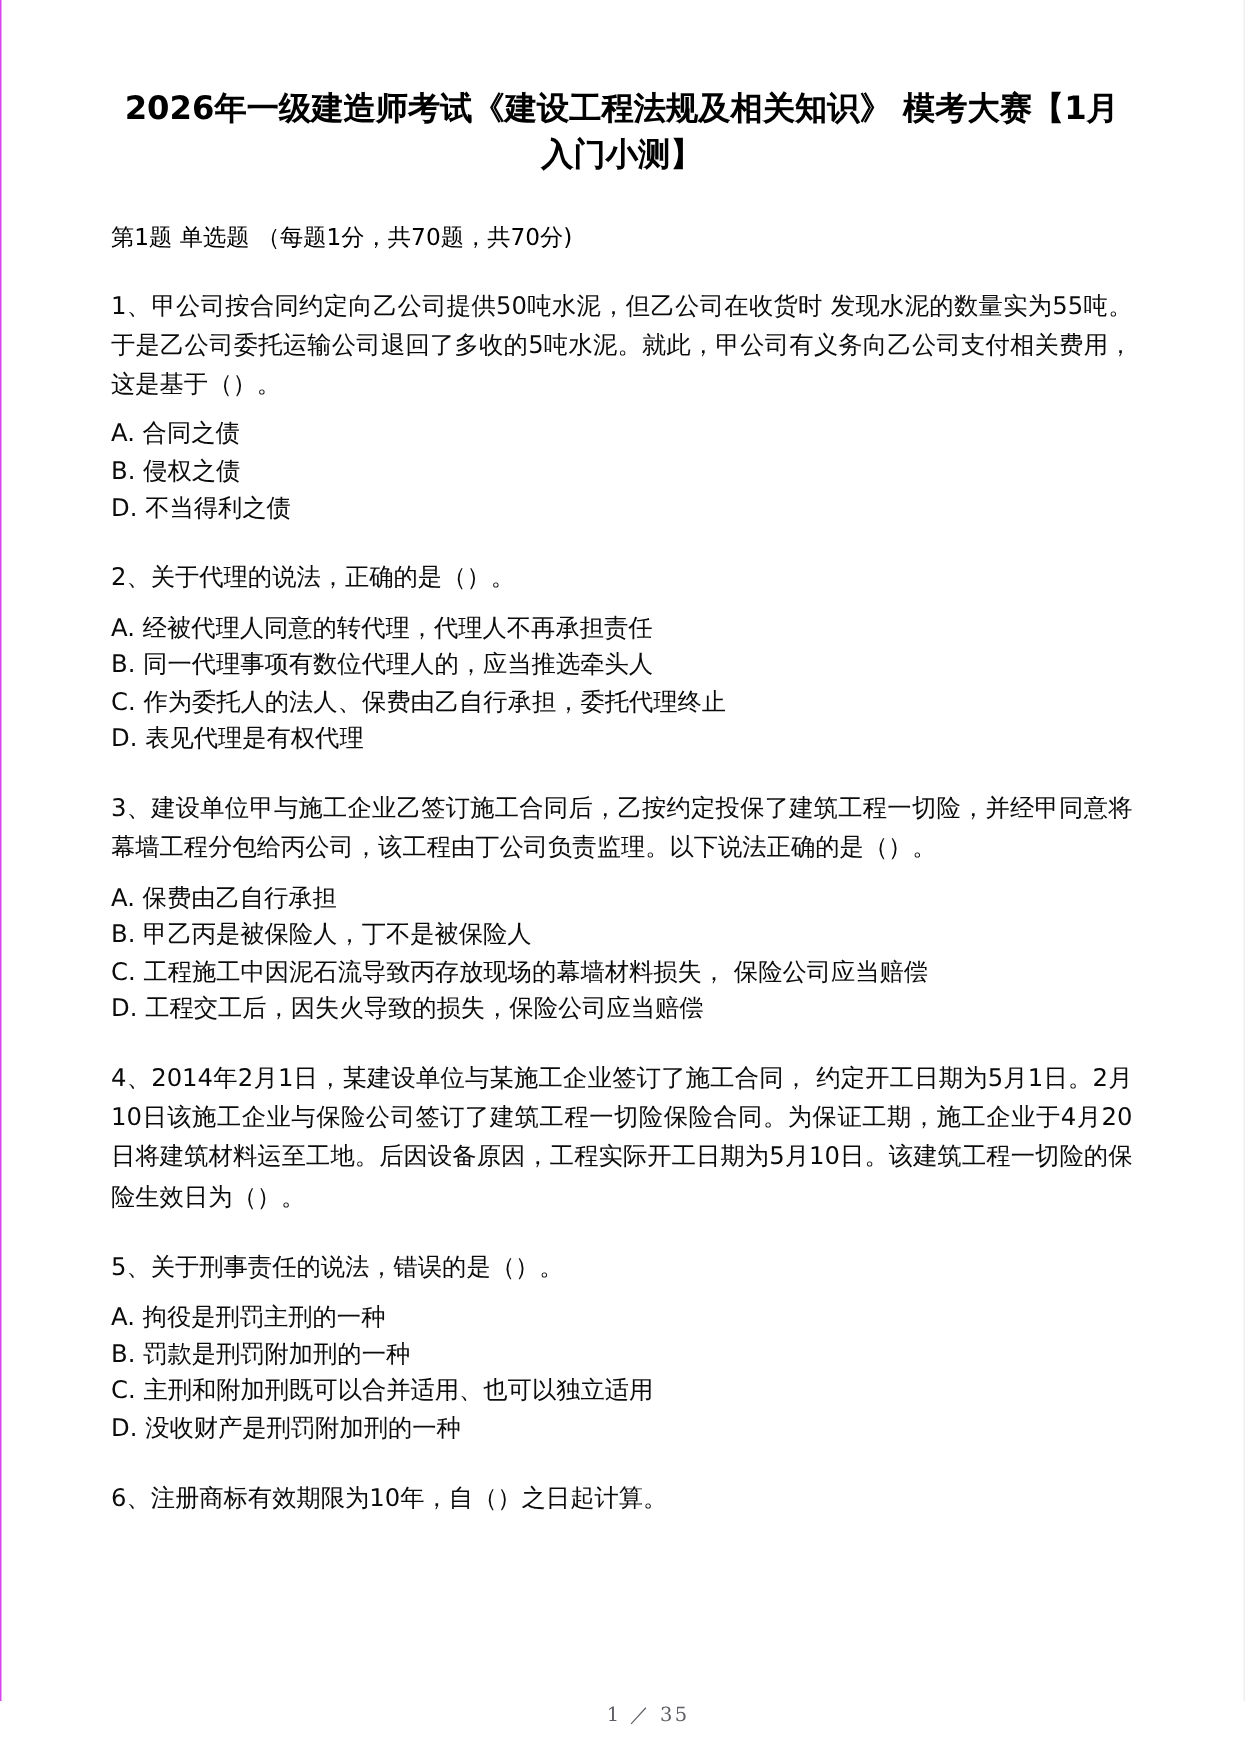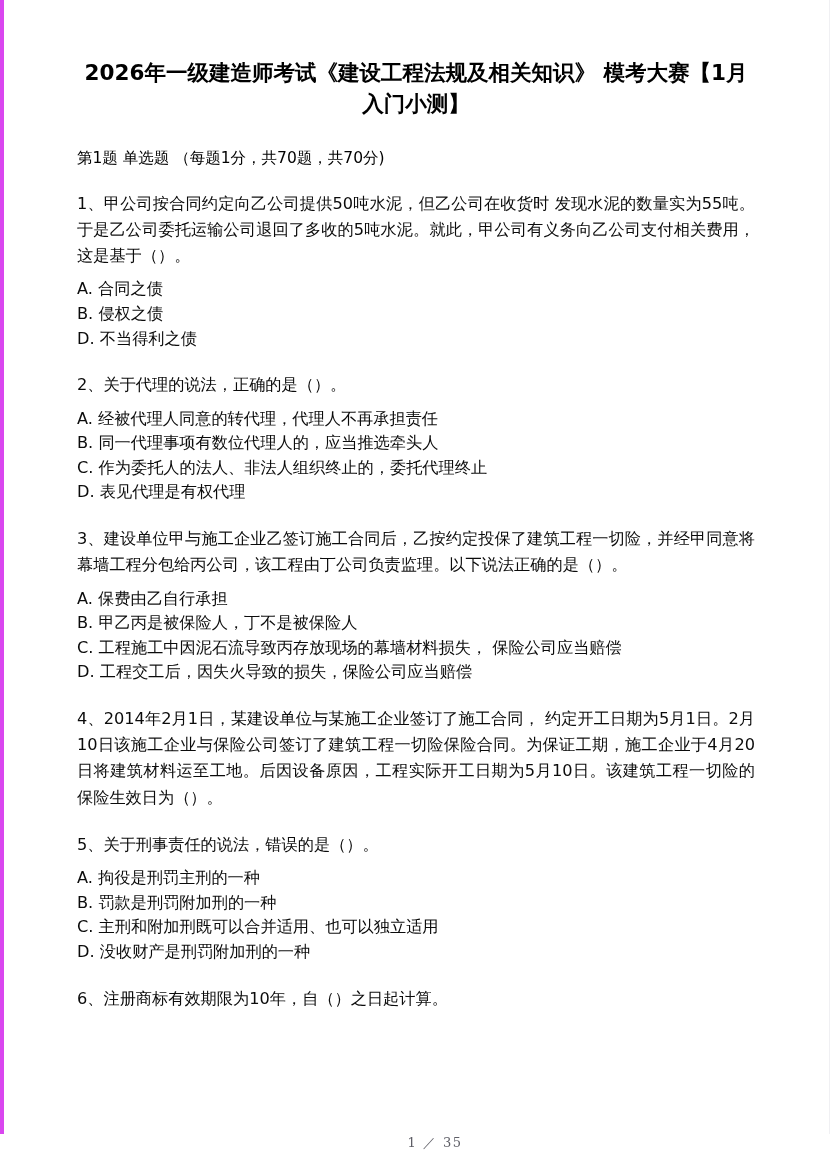--- a/index.html
+++ b/index.html
@@ -13,21 +13,21 @@
     font-family: "DejaVu Sans", "Liberation Sans", sans-serif;
     -webkit-font-smoothing: antialiased;
   }
 
   .page-sheet {
     position: relative;
     box-sizing: border-box;
     width: 830px;
     height: 1134px;
     background: #ffffff;
-    border-left: 4px solid #d946ef;
+    border-left: 1px solid #d946ef;
     border-right: 1px solid #f0f0f3;
     padding: 58px 74px 0 73px;
   }
 
   .doc-title {
     margin: 0 0 0 0;
     font-size: 21.5px;
     font-weight: bold;
     line-height: 1.42;
     text-align: center;
@@ -100,21 +100,21 @@
       <li class="option-item">B. 侵权之债</li>
       <li class="option-item">D. 不当得利之债</li>
     </ul>
   </div>
 
   <div class="question-block">
     <p class="question-stem">2、关于代理的说法，正确的是（）。</p>
     <ul class="options">
       <li class="option-item">A. 经被代理人同意的转代理，代理人不再承担责任</li>
       <li class="option-item">B. 同一代理事项有数位代理人的，应当推选牵头人</li>
-      <li class="option-item">C. 作为委托人的法人、非法人组织终止的，委托代理终止</li>
+      <li class="option-item">C. 作为委托人的法人、保费由乙自行承担，委托代理终止</li>
       <li class="option-item">D. 表见代理是有权代理</li>
     </ul>
   </div>
 
   <div class="question-block">
     <p class="question-stem">3、建设单位甲与施工企业乙签订施工合同后，乙按约定投保了建筑工程一切险，并经甲同意将幕墙工程分包给丙公司，该工程由丁公司负责监理。以下说法正确的是（）。</p>
     <ul class="options">
       <li class="option-item">A. 保费由乙自行承担</li>
       <li class="option-item">B. 甲乙丙是被保险人，丁不是被保险人</li>
       <li class="option-item">C. 工程施工中因泥石流导致丙存放现场的幕墙材料损失， 保险公司应当赔偿</li>

